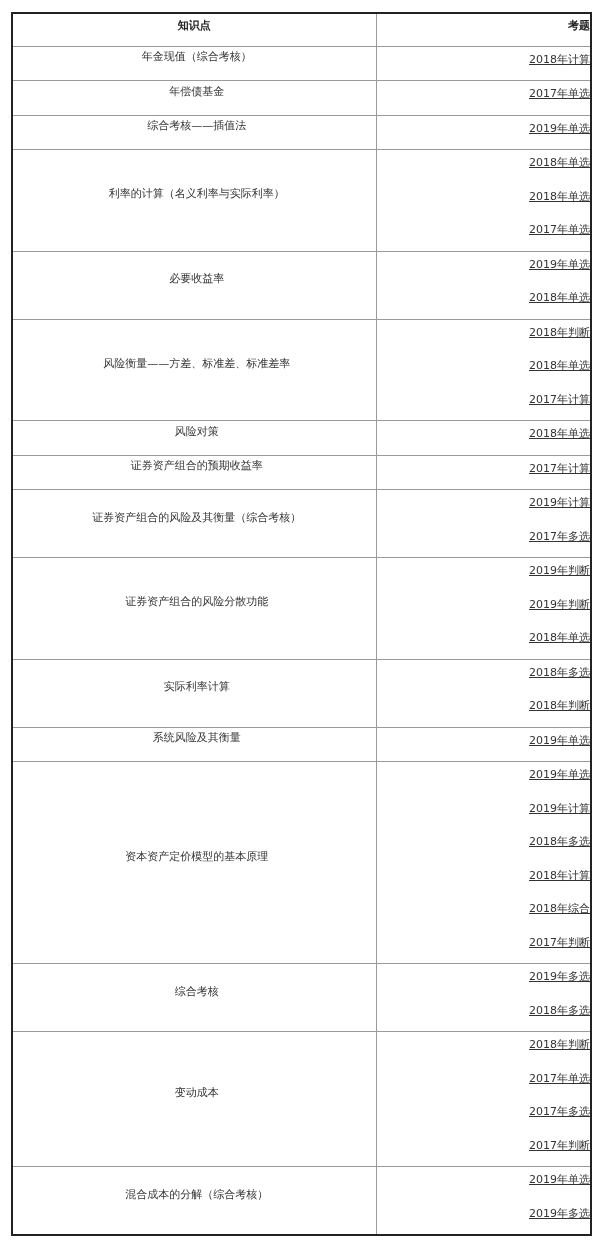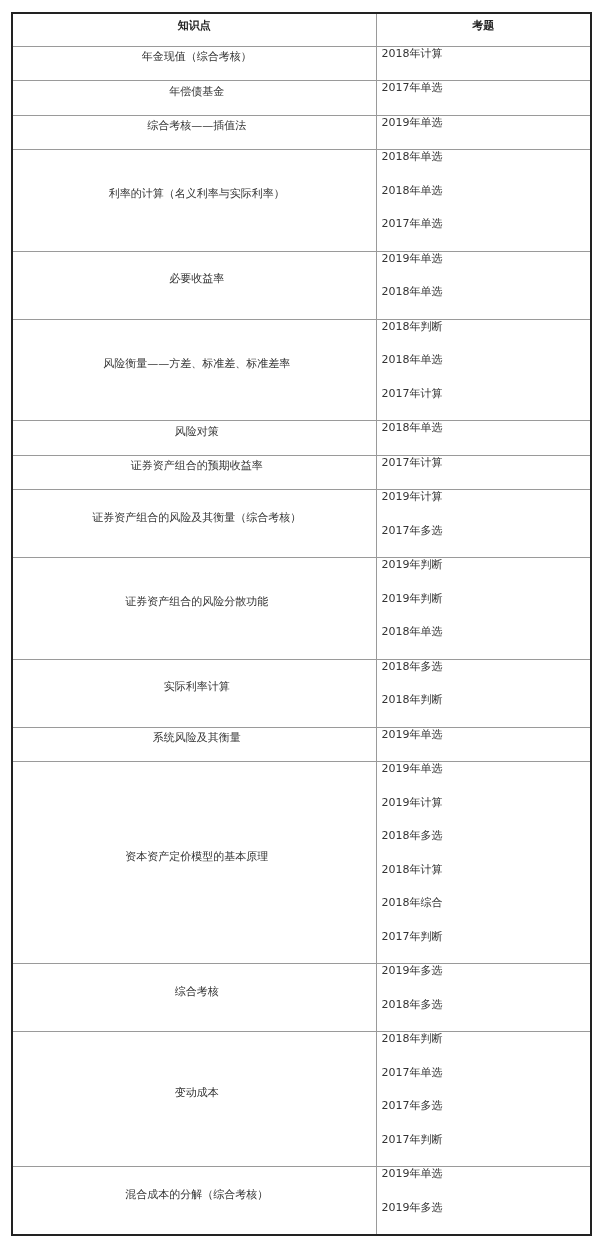--- a/index.html
+++ b/index.html
@@ -6,27 +6,27 @@
   body { width: 600px; height: 1258px; position: relative; overflow: hidden;
          font-family: "DejaVu Sans", "Liberation Sans", sans-serif; color: #333333; }
   .tbl { position: absolute; left: 11px; top: 12px; width: 581px;
          border: 2px solid #222222; box-sizing: border-box; border-collapse: collapse; }
   .tbl table { width: 100%; border-collapse: collapse; table-layout: fixed; }
   .tbl col.c1 { width: 363px; }
   .tbl td, .tbl th { border: 1px solid #9a9a9a; padding: 0; font-size: 11px;
          line-height: 14px; vertical-align: middle; }
   .tbl tr:first-child th { border-top: none; margin-top: 24px; }
   .tbl td:first-child, .tbl th:first-child { border-left: none; }
-  .tbl td:last-child, .tbl th:last-child { border-right: none; }
+  .tbl td:last-child, .tbl th:last-child { border-right: none; text-align: right; }
   .tbl tr:last-child td { border-bottom: none; }
   .tbl th { height: 32px; font-weight: bold; text-align: center; vertical-align: top;
          padding-top: 5px; box-sizing: border-box; color: #222222; }
   .topic { padding-left: 5px !important; padding-bottom: 12px !important; text-align: center; }
   .exams { vertical-align: top !important; }
-  .line { height: 33.5px; padding-left: 5px; box-sizing: border-box; white-space: nowrap; }
+  .line { height: 33.5px; padding-left: 5px; padding-top: 6px; box-sizing: border-box; white-space: nowrap; text-decoration: underline; }
 </style>
 </head>
 <body>
 
 <div class="tbl">
   <table>
     <colgroup>
         <col class="c1">
         <col class="c2">
       </colgroup>

